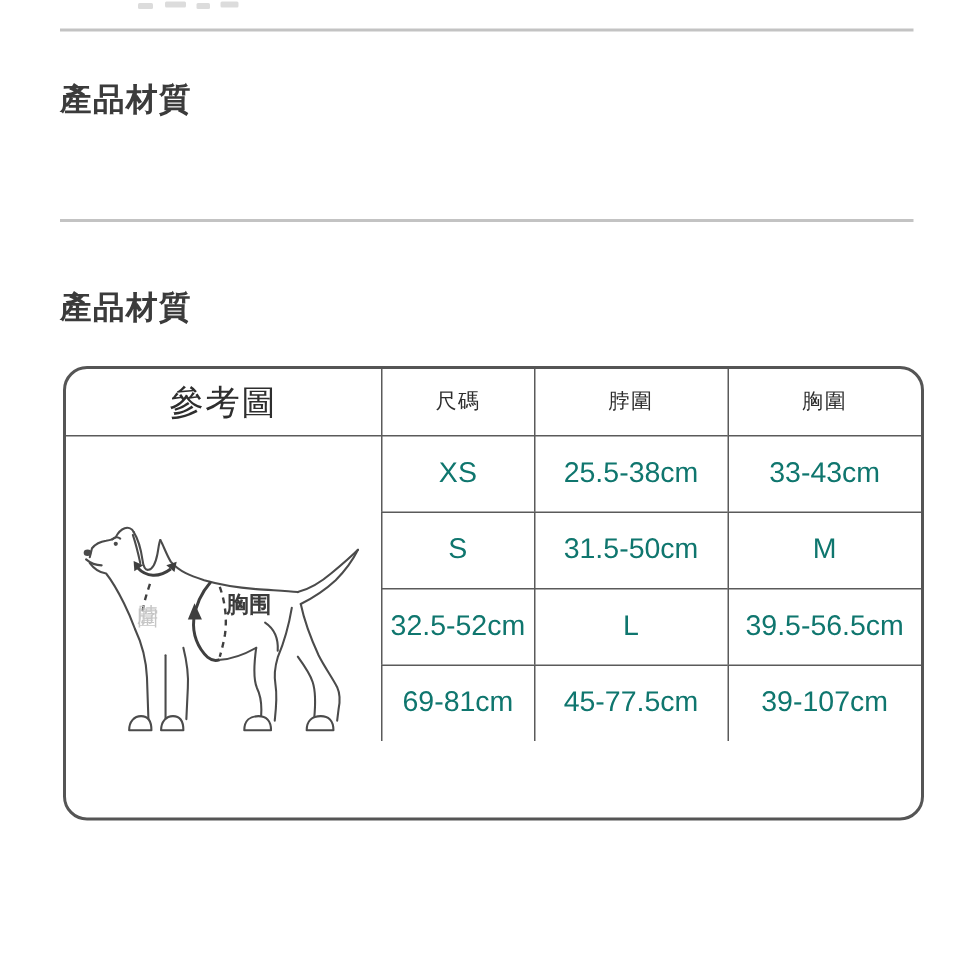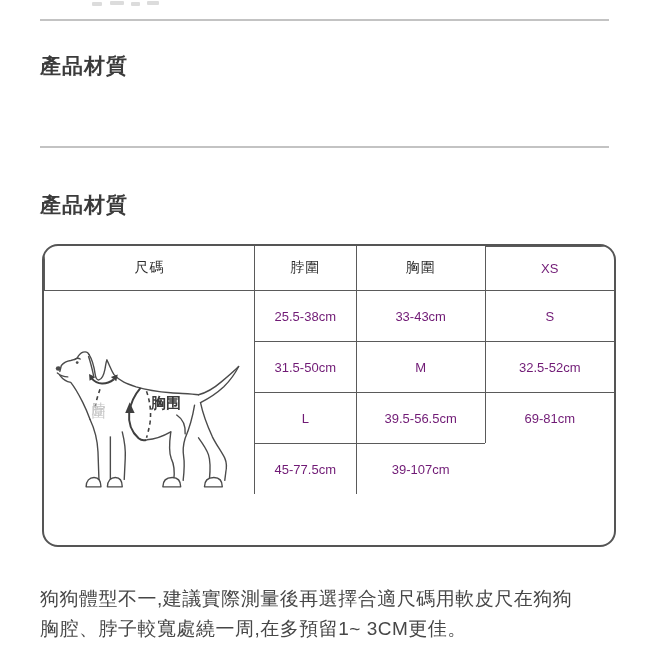--- a/index.html
+++ b/index.html
@@ -18,21 +18,21 @@
   .heading-spec { top:191px; }
 
   .body-text { position:absolute; left:40px; width:580px; font-size:20px; line-height:31px; color:#3f3f3f; letter-spacing:0.5px; }
   .material-body { top:72px; }
   .note-text { top:584px; font-size:19px; line-height:30px; color:#474747; }
 
   
   .size-table { position:absolute; left:42px; top:244px; width:574px; height:303px;
     border:2px solid #555555; border-radius:16px; overflow:hidden; background:#ffffff;
     display:grid; grid-template-columns:36.8% 17.9% 22.6% 22.7%; grid-template-rows:44px repeat(5,51px); }
-  .cell { display:flex; align-items:center; justify-content:center; color:#701a75; font-size:13px; }
+  .cell { display:flex; align-items:center; justify-content:center; color:#0f766e; font-size:19px; }
   .cell.bl { border-left:1.5px solid #5a5a5a; }
   .cell.bt { border-top:1.5px solid #5a5a5a; }
   .header-cell { font-size:14px; color:#2e2e2e; font-weight:500; letter-spacing:1px; }
   .header-ref { font-size:23px; }
 
   .diagram-cell { grid-row:2 / 7; grid-column:1; position:relative; border-top:1.5px solid #5a5a5a;text-align:center; }
   .diagram-cell svg { position:absolute; left:0; top:0; }
   .neck-label { position:absolute; left:46px; top:100px; writing-mode:vertical-rl; text-orientation:upright;
     font-size:14px; letter-spacing:4px; color:#c6c6c6; }
   .chest-label { position:absolute; left:107px; top:103px; font-size:15px; font-weight:600; color:#3b3b3b; }
@@ -51,20 +51,21 @@
 
   <div class="section-heading heading-material">產品材質</div>
 
 
   <div class="divider divider-mid"></div>
 
   <div class="section-heading heading-spec">產品材質</div>
 
   <div class="size-table">
 
+    <div class="cell header-cell header-ref">參考圖</div>
     <div class="cell header-cell bl">尺碼</div>
     <div class="cell header-cell bl">脖圍</div>
     <div class="cell header-cell bl">胸圍</div>
 
     <div class="diagram-cell">
       <svg width="209" height="255" viewBox="0 0 211 255">
         <g stroke="#4b4b4b" fill="none" stroke-width="1.4" stroke-linecap="round" stroke-linejoin="round">
 
           <path d="M16,80 L17.5,74 C20,71 23.5,69.5 27,69 C30,68.5 32,68 33.5,66.5 C35,63.5 36.5,61.5 39.5,60.5 C42,59.8 44.5,60.8 45.5,63"></path>
 
@@ -143,18 +144,14 @@
     <div class="cell bl bt">32.5-52cm</div>
 
     <div class="cell bl bt">L</div>
     <div class="cell bl bt">39.5-56.5cm</div>
     <div class="cell bl bt">69-81cm</div>
 
     <div class="cell bl bt">45-77.5cm</div>
     <div class="cell bl bt">39-107cm</div>
   </div>
 
-  <div class="body-text note-text">
-    <div>狗狗體型不一,建議實際測量後再選擇合適尺碼用軟皮尺在狗狗</div>
-    <div>胸腔、脖子較寬處繞一周,在多預留1~ 3CM更佳。</div>
-  </div>
 
 </div>
 
 </body></html>

